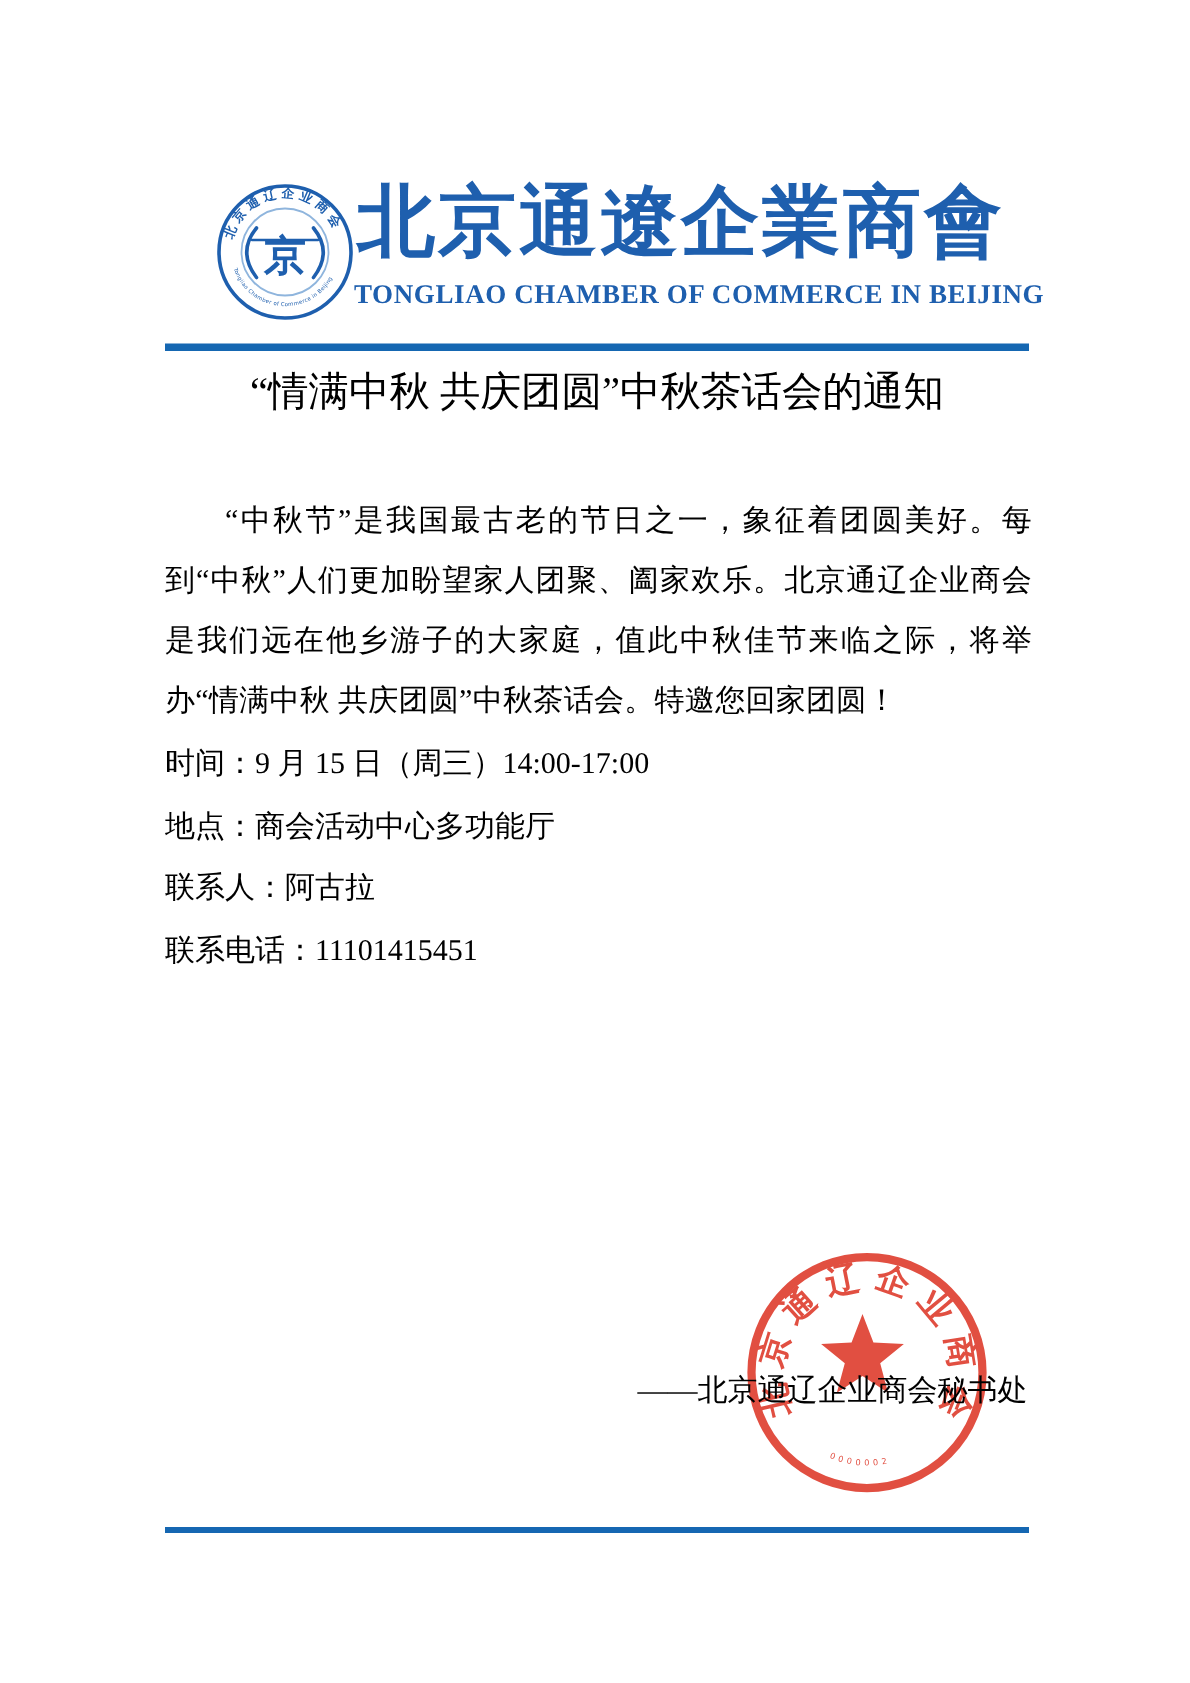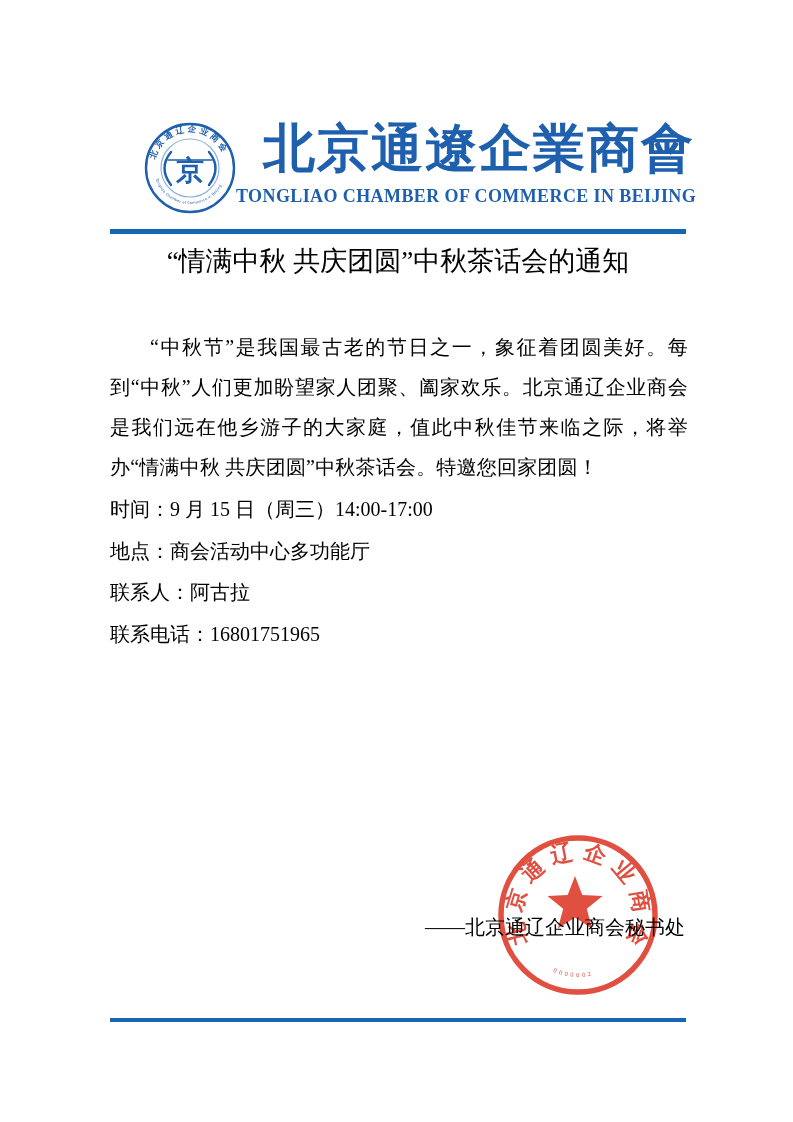--- a/index.html
+++ b/index.html
@@ -23,21 +23,20 @@
     left: 236px; top: 112px;
     width: 436px; height: 72px;
     font-family: "DejaVu Sans", sans-serif;
     font-weight: bold;
     font-size: 52px;
     line-height: 72px;
     letter-spacing: 2px;
     color: #1e5fae;
     white-space: nowrap;
     text-align: center;
-    margin-left: 25px;
   }
   .org-en {
     position: absolute;
     left: 236px; top: 186px;
     width: 436px;
     font-family: "Liberation Serif", "DejaVu Serif", serif;
     font-weight: bold;
     font-size: 18px;
     letter-spacing: 0.4px;
     color: #1e5fae;
@@ -141,21 +140,21 @@
 
   <div class="doc-title">“情满中秋 共庆团圆”中秋茶话会的通知</div>
 
 
   <div class="body-par">“中秋节”是我国最古老的节日之一，象征着团圆美好。每到“中秋”人们更加盼望家人团聚、阖家欢乐。北京通辽企业商会是我们远在他乡游子的大家庭，值此中秋佳节来临之际，将举办“情满中秋 共庆团圆”中秋茶话会。特邀您回家团圆！</div>
 
   <div class="details">
     <div>时间：9 月 15 日（周三）14:00-17:00</div>
     <div>地点：商会活动中心多功能厅</div>
     <div>联系人：阿古拉</div>
-    <div>联系电话：16801751965</div>
+    <div>联系电话：11101415451</div>
   </div>
 
   <svg class="seal" viewBox="0 0 170 170" aria-hidden="true">
     <circle cx="85" cy="85" r="77" fill="none" stroke="#dd3526" stroke-width="5.5"></circle>
     <polygon fill="#dd3526" points="82,46 89.3,65 109.6,66 93.8,78.8 99,98.5 82,87.4 64.9,98.5 70.2,78.8 54.4,66 74.7,65"></polygon>
     <defs>
       <path id="seal-ring-arc" d="M 39.1 117.1 A 56 56 0 1 1 130.9 117.1" fill="none"></path>
       <path id="seal-serial-arc" d="M 49.4 135.8 A 62 62 0 0 0 120.6 135.8" fill="none"></path>
     </defs>
     <text font-size="22" font-weight="bold" letter-spacing="8">

